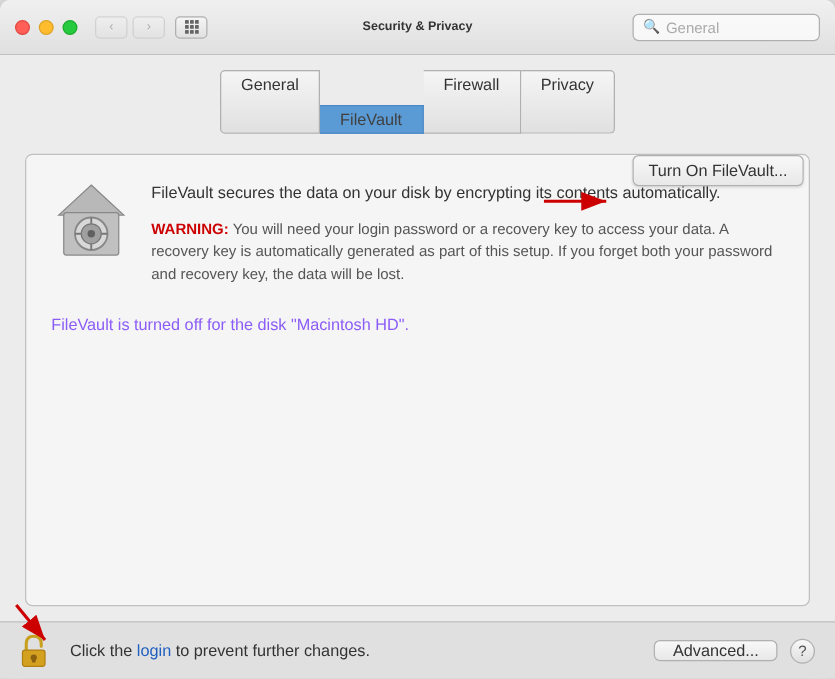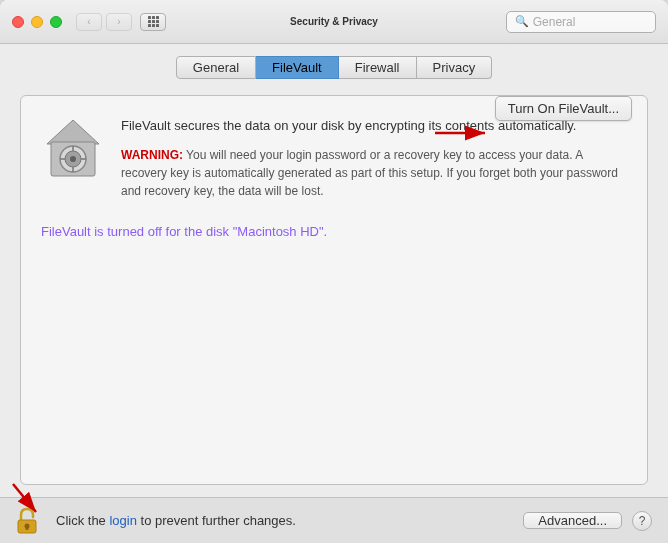--- a/index.html
+++ b/index.html
@@ -163,23 +163,24 @@
     .tab:last-child {
       border-radius: 0 4px 4px 0;
     }
 
     .tab + .tab {
       border-left: none;
     }
 
     .tab.active {
       background: #5b9bd5;
-      color: #000000;
+      color: #404040;
       border-color: #4a88c7;
       z-index: 1;
+      margin-top: 28px;
     }
 
     
     .panel {
       background: #f5f5f5;
       border: 1px solid #c0c0c0;
       border-radius: 6px;
       flex: 1;
       padding: 20px;
       display: flex;
@@ -223,21 +224,21 @@
 
     .status-text {
       font-size: 13px;
       color: #8b5cf6;
       margin-top: 20px;
     }
 
     .turn-on-btn {
       position: absolute;
       top: 0;
-      right: 15px;
+      right: 4px;
       padding: 4px 12px;
       background: linear-gradient(to bottom, #f8f8f8, #e8e8e8);
       border: 1px solid #b0b0b0;
       border-radius: 5px;
       font-size: 13px;
       color: #333;
       cursor: pointer;
       box-shadow: 0 1px 2px rgba(0,0,0,0.1);
     }
 

